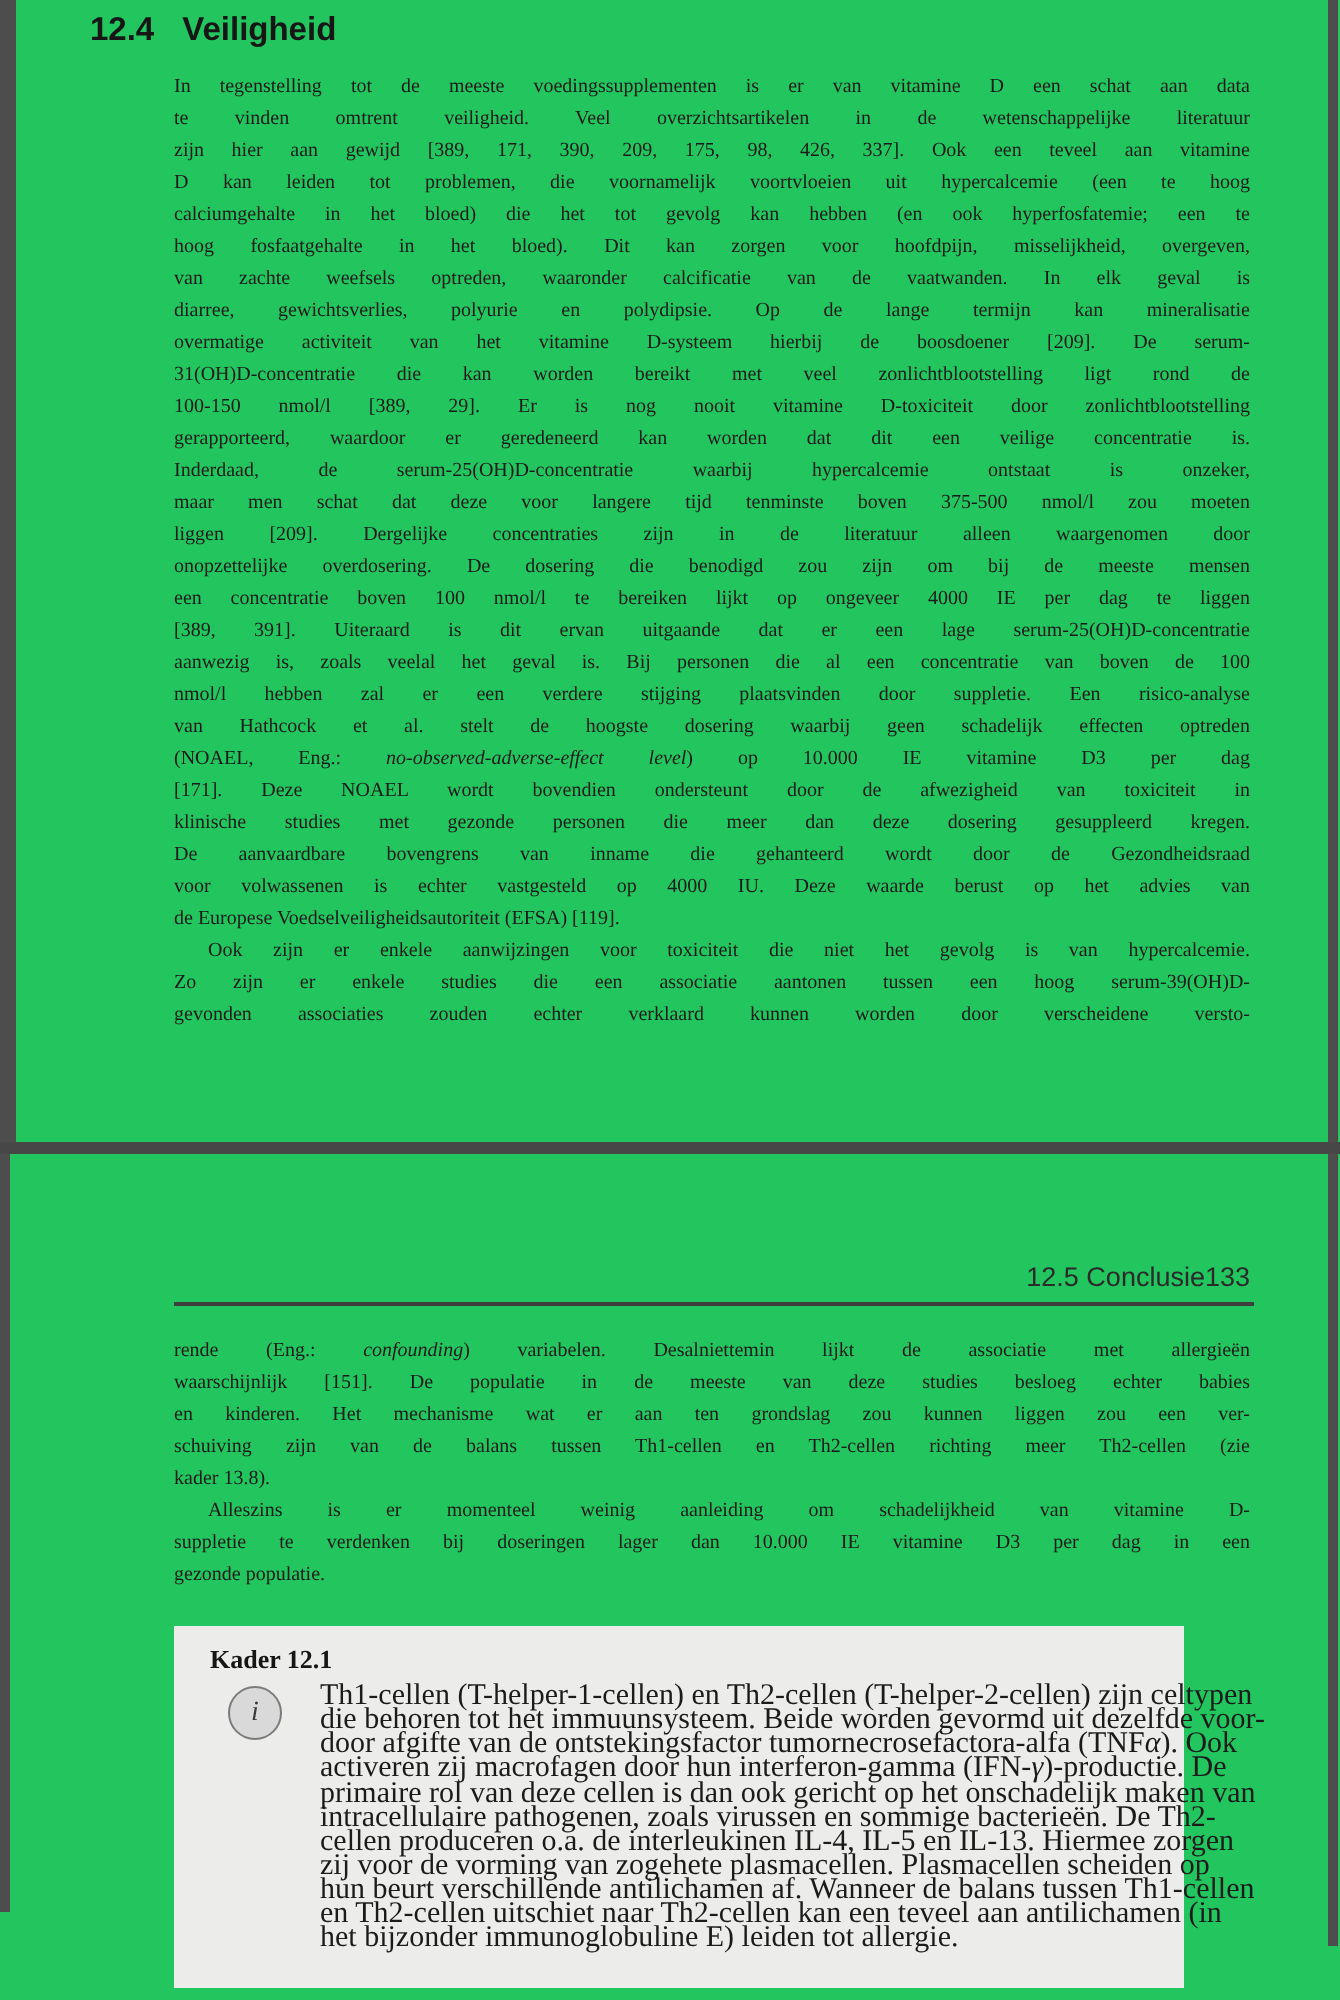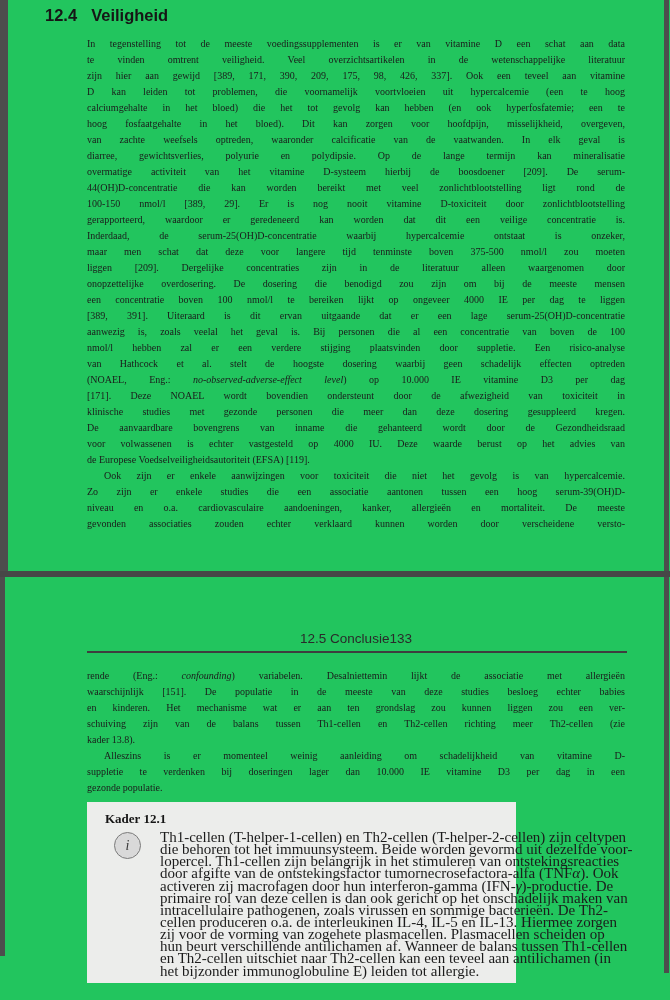--- a/index.html
+++ b/index.html
@@ -34,33 +34,33 @@
     font-size: 10px; line-height: 16px; height: 16px;
     text-align: justify; text-align-last: justify;
     white-space: nowrap;
   }
   .tline.flush { text-align-last: left; }
   .tline.indent { text-indent: 17px; }
   .tline i { font-style: italic; }
 
   .running-header {
     position: absolute; left: 87px; top: 54px; width: 538px;
-    display: flex; justify-content: center;
+    display: flex; justify-content: flex-end;
     font-family: "Liberation Sans", sans-serif;
     font-size: 13.5px; color: #2a2a2a;
   }
   .header-rule {
     position: absolute; left: 87px; top: 74px; width: 540px;
     height: 2px; background: #3e3e3e;
   }
   .p2-body { top: 91px; }
 
   .kader-box {
-    position: absolute; left: 87px; top: 225px;
-    width: 429px; height: 181px;
+    position: absolute; left: 87px; top: 236px;
+    width: 505px; height: 181px;
     background: #ecedeb;
   }
   .kader-title {
     position: absolute; left: 18px; top: 9px;
     font-weight: bold; font-size: 13px; color: #161616;
   }
   .info-icon {
     position: absolute; left: 27px; top: 30px;
     width: 27px; height: 27px; border-radius: 50%;
     background: #d9d9d9; border: 1.5px solid #7b7b7b;
@@ -86,21 +86,21 @@
     <div>
         <div class="tline">In tegenstelling tot de meeste voedingssupplementen is er van vitamine D een schat aan data</div>
         <div class="tline">te vinden omtrent veiligheid. Veel overzichtsartikelen in de wetenschappelijke literatuur</div>
         <div class="tline">zijn hier aan gewijd [389, 171, 390, 209, 175, 98, 426, 337]. Ook een teveel aan vitamine</div>
         <div class="tline">D kan leiden tot problemen, die voornamelijk voortvloeien uit hypercalcemie (een te hoog</div>
         <div class="tline">calciumgehalte in het bloed) die het tot gevolg kan hebben (en ook hyperfosfatemie; een te</div>
         <div class="tline">hoog fosfaatgehalte in het bloed). Dit kan zorgen voor hoofdpijn, misselijkheid, overgeven,</div>
         <div class="tline">van zachte weefsels optreden, waaronder calcificatie van de vaatwanden. In elk geval is</div>
         <div class="tline">diarree, gewichtsverlies, polyurie en polydipsie. Op de lange termijn kan mineralisatie</div>
         <div class="tline">overmatige activiteit van het vitamine D-systeem hierbij de boosdoener [209]. De serum-</div>
-        <div class="tline">44(OH)D-concentratie die kan worden bereikt met veel zonlichtblootstelling ligt rond de</div>
+        <div class="tline">31(OH)D-concentratie die kan worden bereikt met veel zonlichtblootstelling ligt rond de</div>
         <div class="tline">100-150 nmol/l [389, 29]. Er is nog nooit vitamine D-toxiciteit door zonlichtblootstelling</div>
         <div class="tline">gerapporteerd, waardoor er geredeneerd kan worden dat dit een veilige concentratie is.</div>
         <div class="tline">Inderdaad, de serum-25(OH)D-concentratie waarbij hypercalcemie ontstaat is onzeker,</div>
         <div class="tline">maar men schat dat deze voor langere tijd tenminste boven 375-500 nmol/l zou moeten</div>
         <div class="tline">liggen [209].  Dergelijke concentraties zijn in de literatuur alleen waargenomen door</div>
         <div class="tline">onopzettelijke overdosering. De dosering die benodigd zou zijn om bij de meeste mensen</div>
         <div class="tline">een concentratie boven 100 nmol/l te bereiken lijkt op ongeveer 4000 IE per dag te liggen</div>
         <div class="tline">[389, 391]. Uiteraard is dit ervan uitgaande dat er een lage serum-25(OH)D-concentratie</div>
         <div class="tline">aanwezig is, zoals veelal het geval is. Bij personen die al een concentratie van boven de 100</div>
         <div class="tline">nmol/l hebben zal er een verdere stijging plaatsvinden door suppletie. Een risico-analyse</div>
@@ -108,21 +108,20 @@
         <div class="tline">(NOAEL, Eng.: <i>no-observed-adverse-effect level</i>) op 10.000 IE vitamine D3 per dag</div>
         <div class="tline">[171]. Deze NOAEL wordt bovendien ondersteunt door de afwezigheid van toxiciteit in</div>
         <div class="tline">klinische studies met gezonde personen die meer dan deze dosering gesuppleerd kregen.</div>
         <div class="tline">De aanvaardbare bovengrens van inname die gehanteerd wordt door de Gezondheidsraad</div>
         <div class="tline">voor volwassenen is echter vastgesteld op 4000 IU. Deze waarde berust op het advies van</div>
         <div class="tline flush">de Europese Voedselveiligheidsautoriteit (EFSA) [119].</div>
       </div>
     <div>
         <div class="tline indent">Ook zijn er enkele aanwijzingen voor toxiciteit die niet het gevolg is van hypercalcemie.</div>
         <div class="tline">Zo zijn er enkele studies die een associatie aantonen tussen een hoog serum-39(OH)D-</div>
-        <div class="tline">niveau en o.a. cardiovasculaire aandoeningen, kanker, allergieën en mortaliteit. De meeste</div>
         <div class="tline">gevonden associaties zouden echter verklaard kunnen worden door verscheidene versto-</div>
       </div>
   </div>
 </div>
 
 <div class="divider"></div>
 
 <div class="page page-2">
   <div class="edge edge-left-2"></div>
   <div class="edge edge-right-2"></div>
@@ -147,21 +146,20 @@
         <div class="tline flush">gezonde populatie.</div>
       </div>
   </div>
 
   <div class="kader-box">
     <div class="kader-title">Kader 12.1</div>
     <div class="info-icon">i</div>
     <div class="kader-text">
         <div class="tline">Th1-cellen (T-helper-1-cellen) en Th2-cellen (T-helper-2-cellen) zijn celtypen</div>
         <div class="tline">die behoren tot het immuunsysteem. Beide worden gevormd uit dezelfde voor-</div>
-        <div class="tline">lopercel. Th1-cellen zijn belangrijk in het stimuleren van ontstekingsreacties</div>
         <div class="tline">door afgifte van de ontstekingsfactor tumornecrosefactora-alfa (TNF<i>α</i>). Ook</div>
         <div class="tline">activeren zij macrofagen door hun interferon-gamma (IFN-<i>γ</i>)-productie. De</div>
         <div class="tline">primaire rol van deze cellen is dan ook gericht op het onschadelijk maken van</div>
         <div class="tline">intracellulaire pathogenen, zoals virussen en sommige bacterieën. De Th2-</div>
         <div class="tline">cellen produceren o.a. de interleukinen IL-4, IL-5 en IL-13. Hiermee zorgen</div>
         <div class="tline">zij voor de vorming van zogehete plasmacellen. Plasmacellen scheiden op</div>
         <div class="tline">hun beurt verschillende antilichamen af. Wanneer de balans tussen Th1-cellen</div>
         <div class="tline">en Th2-cellen uitschiet naar Th2-cellen kan een teveel aan antilichamen (in</div>
         <div class="tline flush">het bijzonder immunoglobuline E) leiden tot allergie.</div>
       </div>

